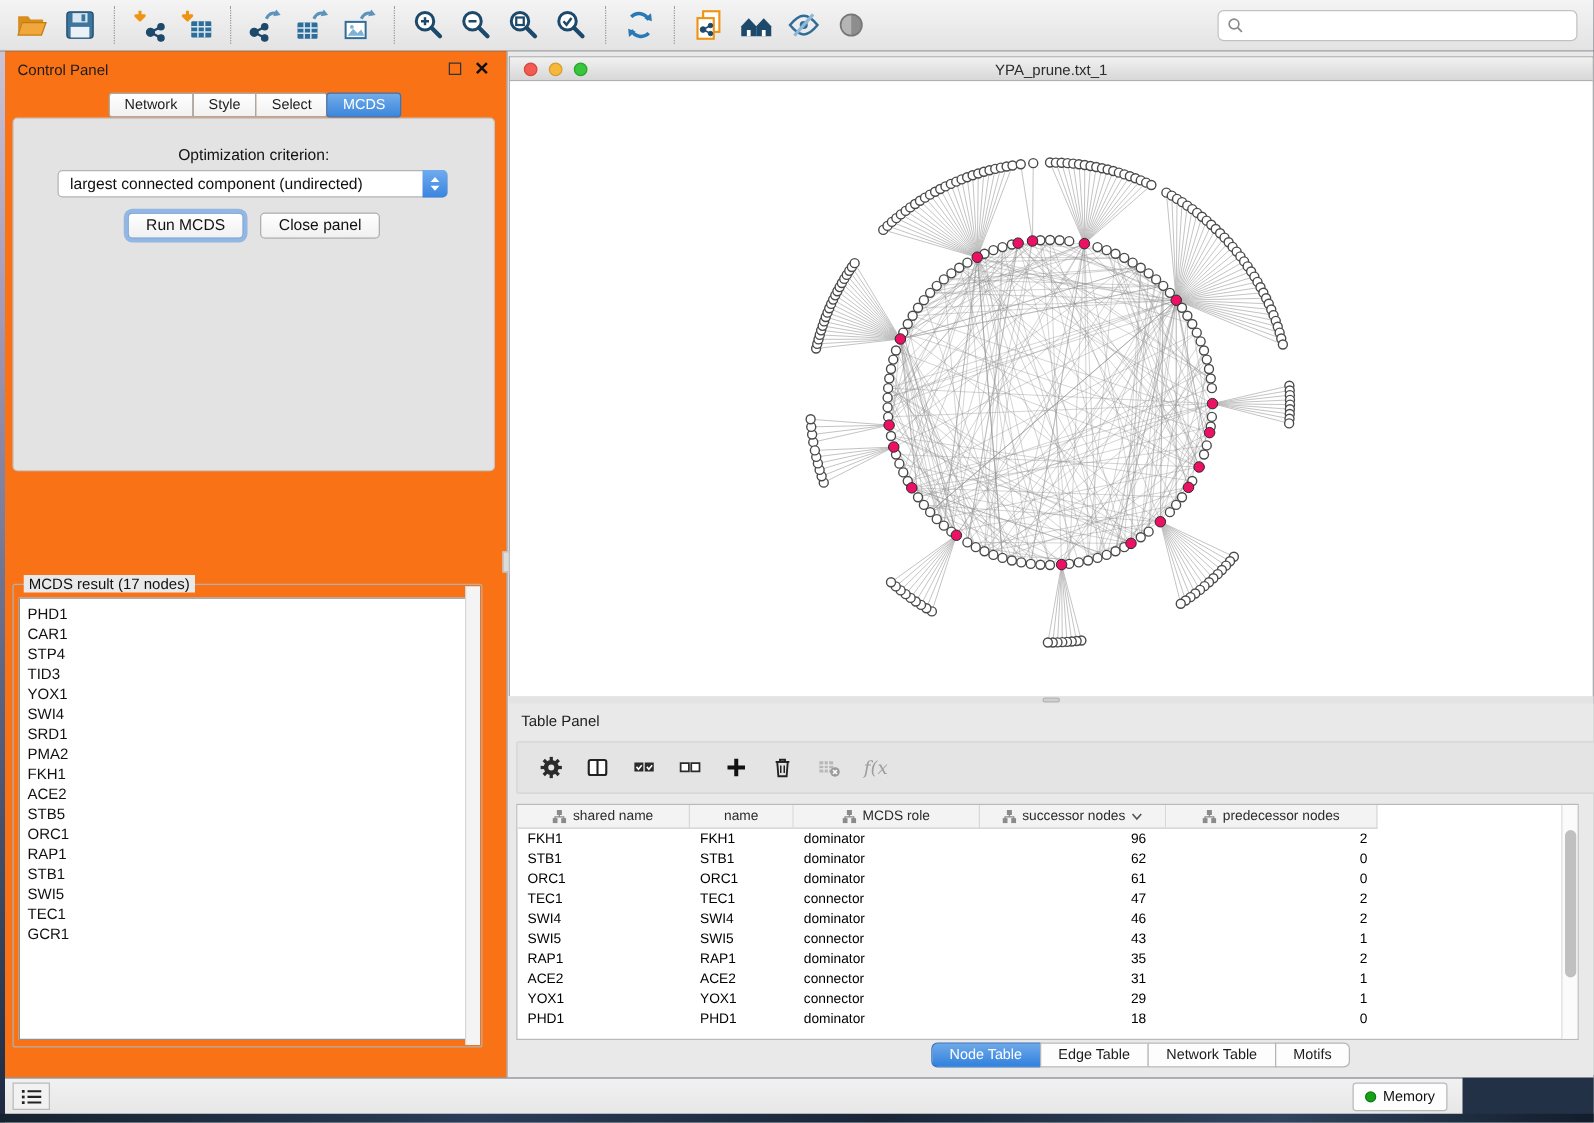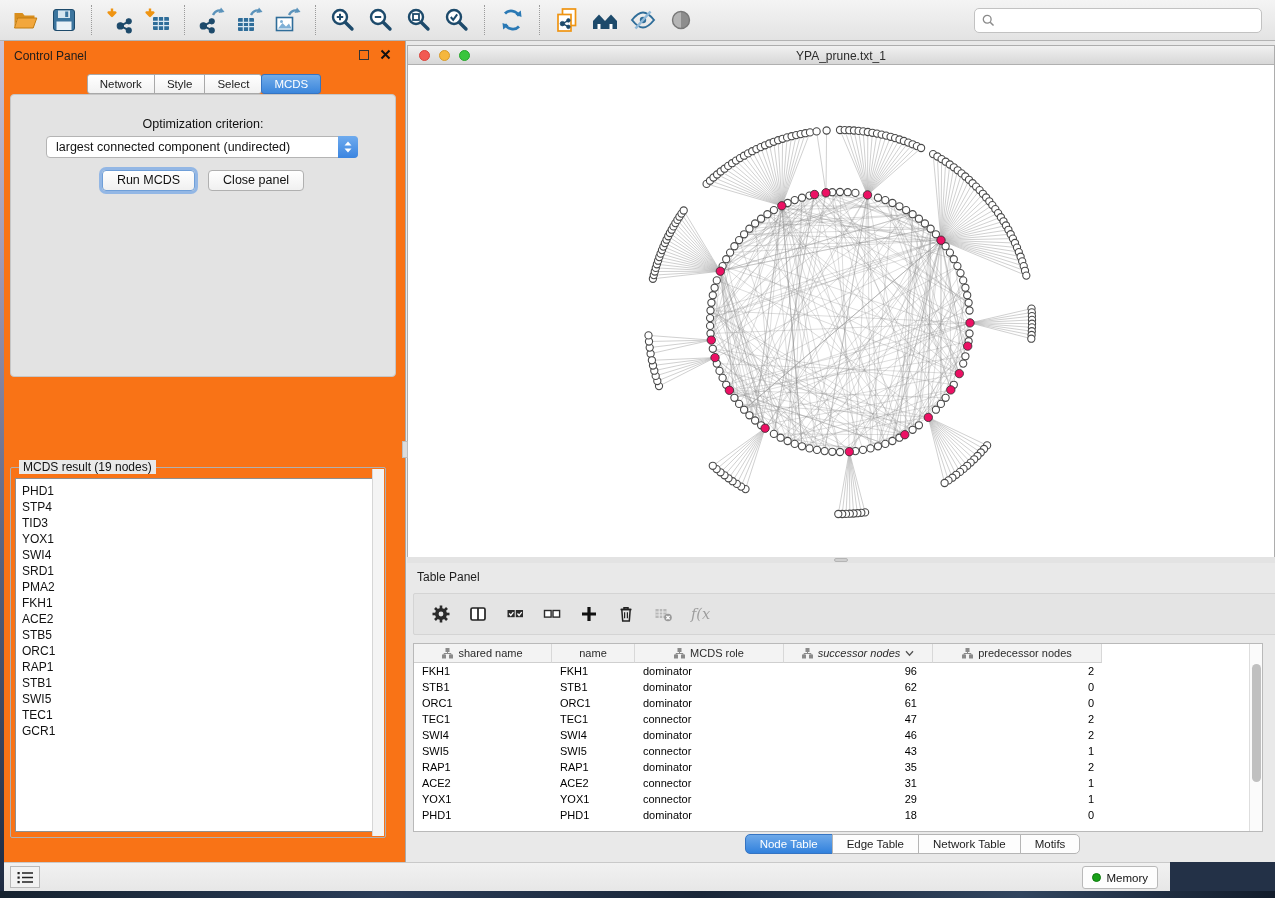--- a/index.html
+++ b/index.html
@@ -292,23 +292,24 @@
               <path d="M0.5 0.5L4 4.5l3.5-4z" fill="#fff"></path>
             </svg>
         </span>
       </div>
       <div class="btn-row">
         <button class="push-btn focused">Run MCDS</button>
         <button class="push-btn">Close panel</button>
       </div>
     </div>
     <div class="fieldset">
-      <span class="legend">MCDS result (19 nodes)</span>
+      <span class="legend">MCDS result (17 nodes)</span>
       <div class="mcds-list" id="mcds-list">
           <div class="mcds-item">PHD1</div>
+          <div class="mcds-item">CAR1</div>
           <div class="mcds-item">STP4</div>
           <div class="mcds-item">TID3</div>
           <div class="mcds-item">YOX1</div>
           <div class="mcds-item">SWI4</div>
           <div class="mcds-item">SRD1</div>
           <div class="mcds-item">PMA2</div>
           <div class="mcds-item">FKH1</div>
           <div class="mcds-item">ACE2</div>
           <div class="mcds-item">STB5</div>
           <div class="mcds-item">ORC1</div>
@@ -1081,21 +1082,21 @@
             <svg width="11" height="11" viewBox="0 0 11 11">
               <g fill="#8a8a8a" stroke="#8a8a8a">
                 <rect x="4" y="0.5" width="3" height="3"></rect>
                 <rect x="0.5" y="7" width="3" height="3"></rect>
                 <rect x="7.5" y="7" width="3" height="3"></rect>
                 <path d="M5.5 3.5v2M2 7V5.5h7V7" fill="none" stroke-width="1"></path>
               </g>
             </svg>
             <span>MCDS role</span>
           </div>
-          <div class="th" style="width: 149px; font-style: italic;">
+          <div class="th" style="width: 149px;">
             <svg width="11" height="11" viewBox="0 0 11 11">
               <g fill="#8a8a8a" stroke="#8a8a8a">
                 <rect x="4" y="0.5" width="3" height="3"></rect>
                 <rect x="0.5" y="7" width="3" height="3"></rect>
                 <rect x="7.5" y="7" width="3" height="3"></rect>
                 <path d="M5.5 3.5v2M2 7V5.5h7V7" fill="none" stroke-width="1"></path>
               </g>
             </svg>
             <span>successor nodes</span>
             <svg width="9" height="7" viewBox="0 0 9 7">

